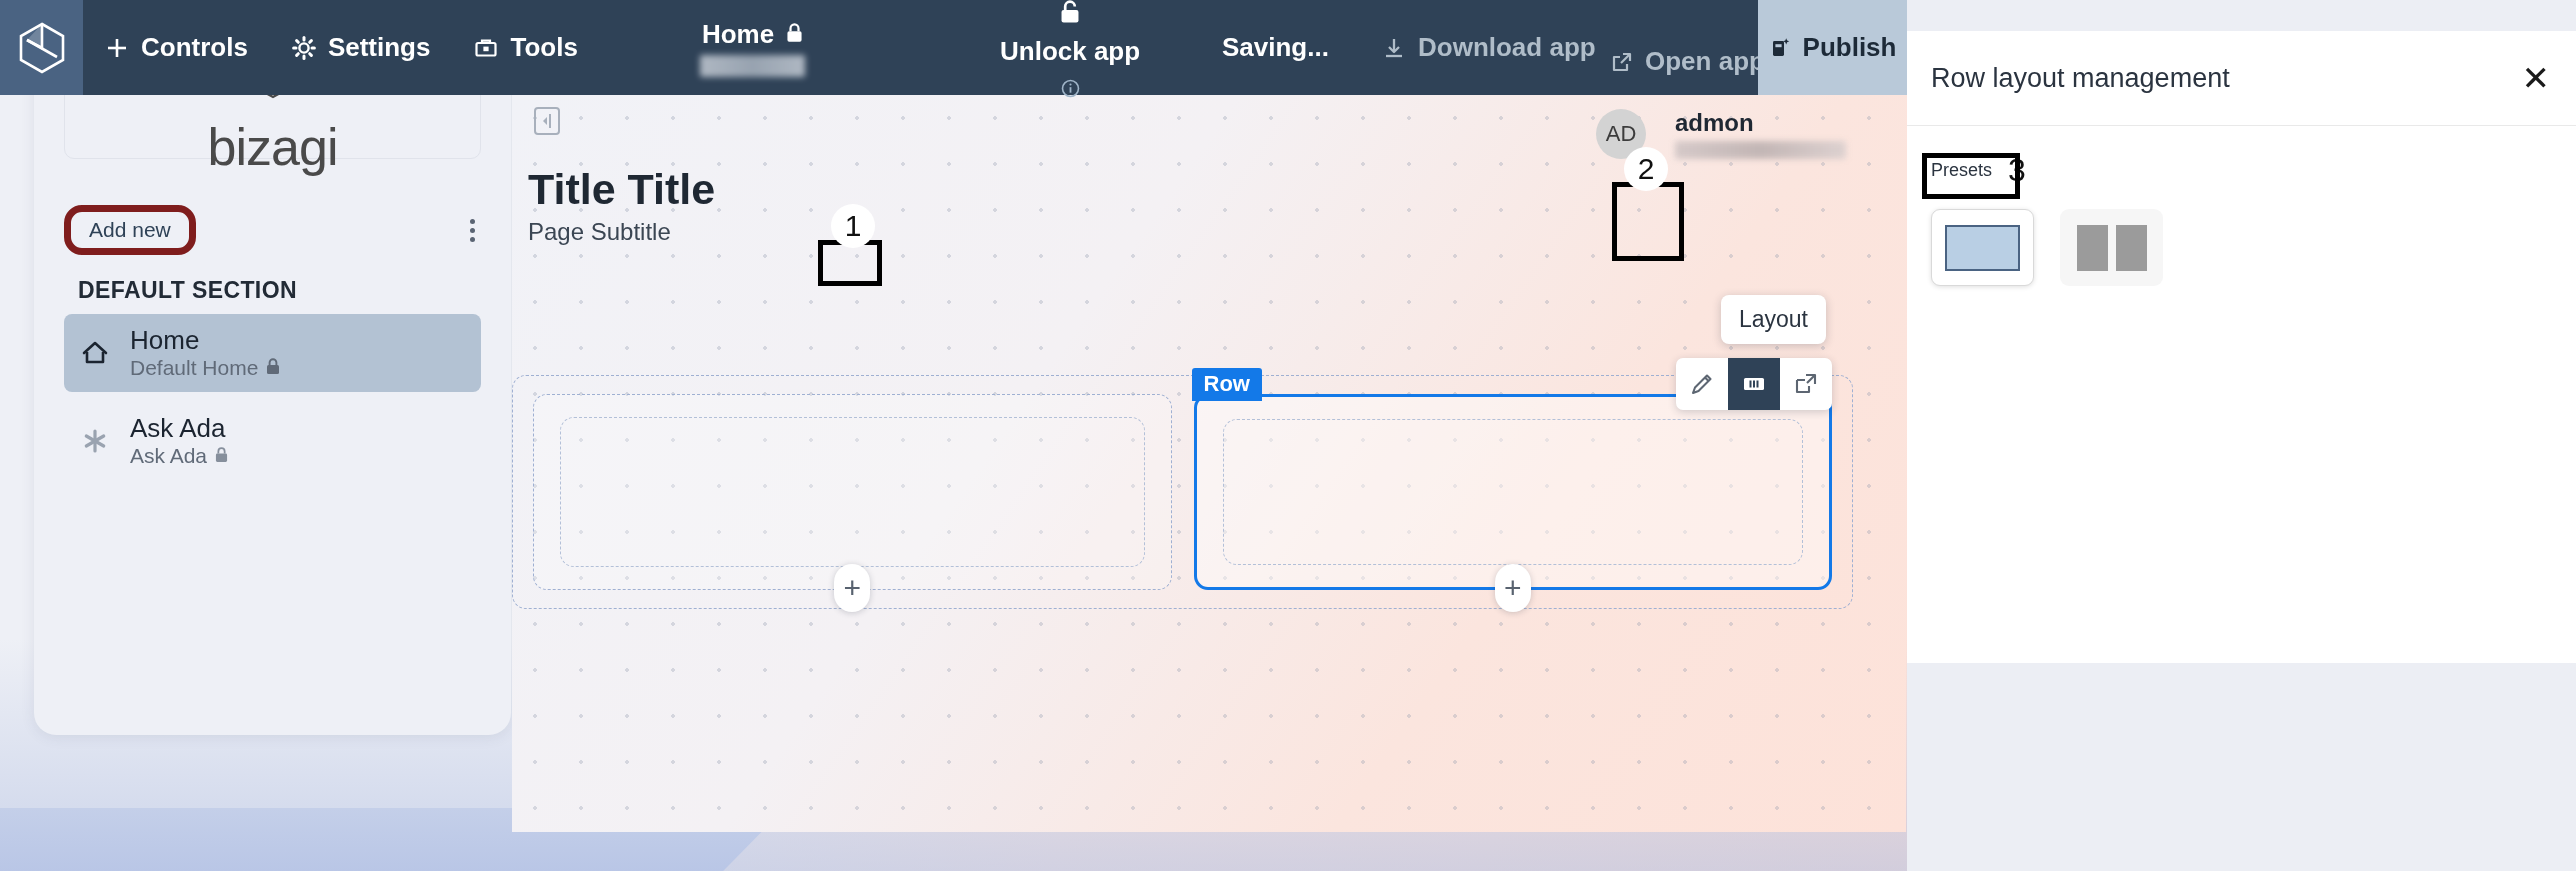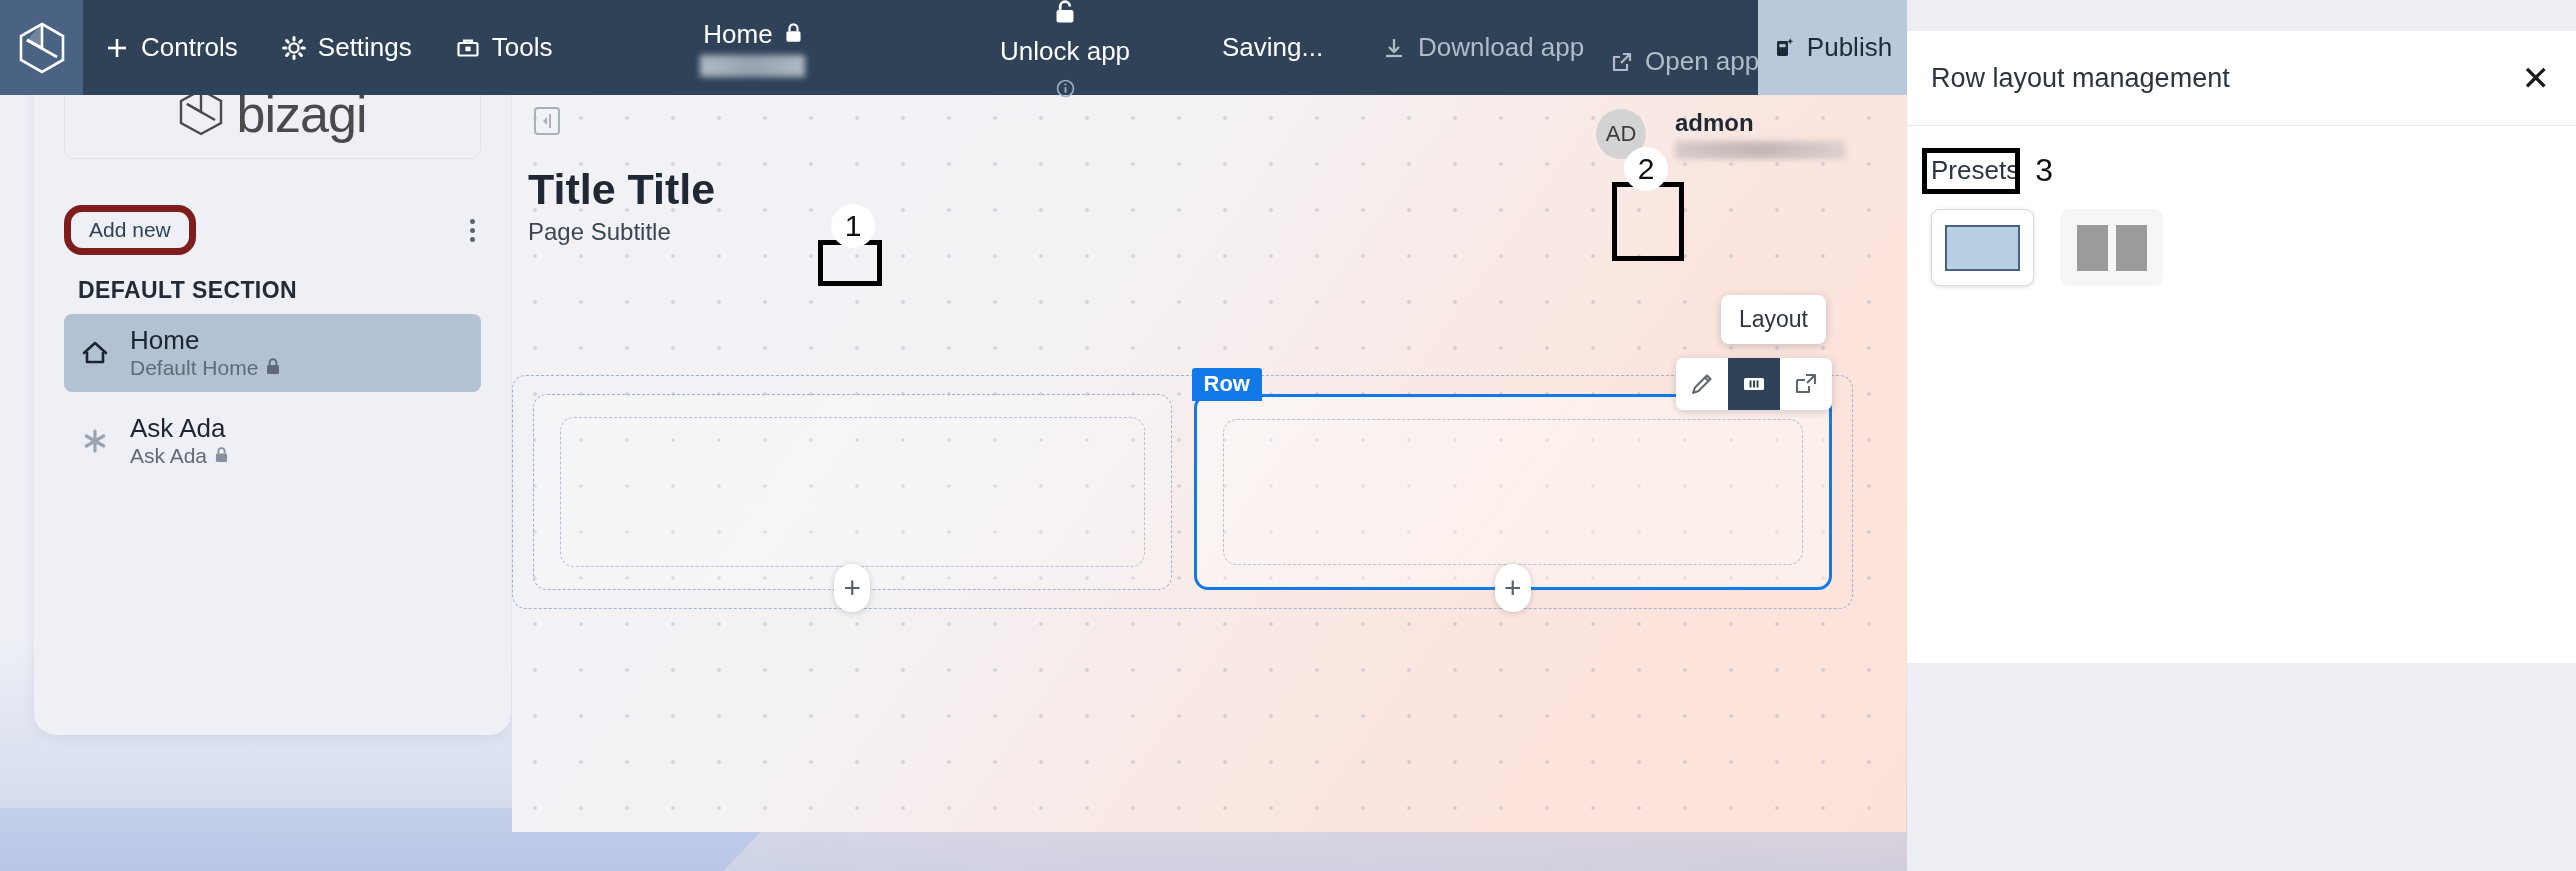--- a/index.html
+++ b/index.html
@@ -9,20 +9,21 @@
     overflow: hidden;
     background: #eceef4;
   }
   #app { position: relative; width: 2576px; height: 872px; }
 
   
   .topbar {
     position: absolute; top: 0; left: 0; width: 1907px; height: 95px;
     background: #2f4257; display: flex; align-items: center;
     z-index: 40;
+    font-weight: bold;
   }
   .logo-box {
     width: 83px; height: 95px; background: #4a6382;
     display: flex; align-items: center; justify-content: center;
   }
   .logo-box svg { display: block; }
   .tb-item {
     display: flex; align-items: center; gap: 12px;
     color: #ffffff; font-size: 26px; height: 95px; padding: 0 22px;
     cursor: pointer; white-space: nowrap;
@@ -70,21 +71,21 @@
 
   
   .left-panel {
     position: absolute; left: 34px; top: 40px; width: 477px; height: 695px;
     background: #eef0f6; border-radius: 22px;
     box-shadow: 0 2px 14px rgba(60,72,100,.10);
   }
   .brand-box {
     margin: 28px 30px 0; height: 91px; border: 1px solid #e0e3eb;
     border-radius: 10px; display: flex; align-items: center;
-    justify-content: center; gap: 14px;
+    justify-content: center; gap: 14px; flex-direction: column;
   }
   .brand-text { font-size: 52px; color: #4a4a4a; letter-spacing: -1px; font-family: "Liberation Sans", sans-serif; }
 
   .addrow { display: flex; align-items: center; justify-content: space-between;
             margin: 46px 30px 0; }
   .add-new {
     border: 7px solid #7f1d1d; border-radius: 18px; padding: 6px 18px;
     font-size: 21px; color: #2f4257; background: transparent; cursor: pointer;
   }
   .kebab { display: flex; flex-direction: column; gap: 4px; padding: 6px; cursor: pointer; }
@@ -202,21 +203,21 @@
   .rp-title { font-size: 27px; color: #2b3440; }
   .rp-close { font-size: 34px; color: #1a1a1a; cursor: pointer; line-height: 1; }
   .rp-tabs { display: flex; gap: 24px; padding: 0 24px; border-bottom: 1px solid #e9e9e9; }
   .rp-tab {
     font-size: 24px; color: #8b8b8b; padding: 16px 8px 14px;
     letter-spacing: 1px; cursor: pointer; border-bottom: 4px solid transparent;
   }
   .rp-tab.active { color: #1f2833; border-bottom-color: #2f4257; }
 
   .presets-head { display: flex; align-items: center; gap: 16px; margin: 26px 0 0 24px; }
-  .presets-label { font-size: 26px; color: #2b3440; }
+  .presets-label { font-size: 18px; color: #2b3440; }
   .presets-num { font-size: 32px; color: #111; }
 
   .preset-list { display: flex; gap: 26px; margin: 20px 0 0 24px; }
   .preset-card {
     width: 103px; height: 77px; border-radius: 9px; display: flex;
     align-items: center; justify-content: center; gap: 8px; cursor: pointer;
   }
   .preset-card.sel { background: #fff; border: 1px solid #d9d9d9;
                      box-shadow: 0 1px 5px rgba(0,0,0,.13); }
   .preset-card.unsel { background: #f6f6f6; }

